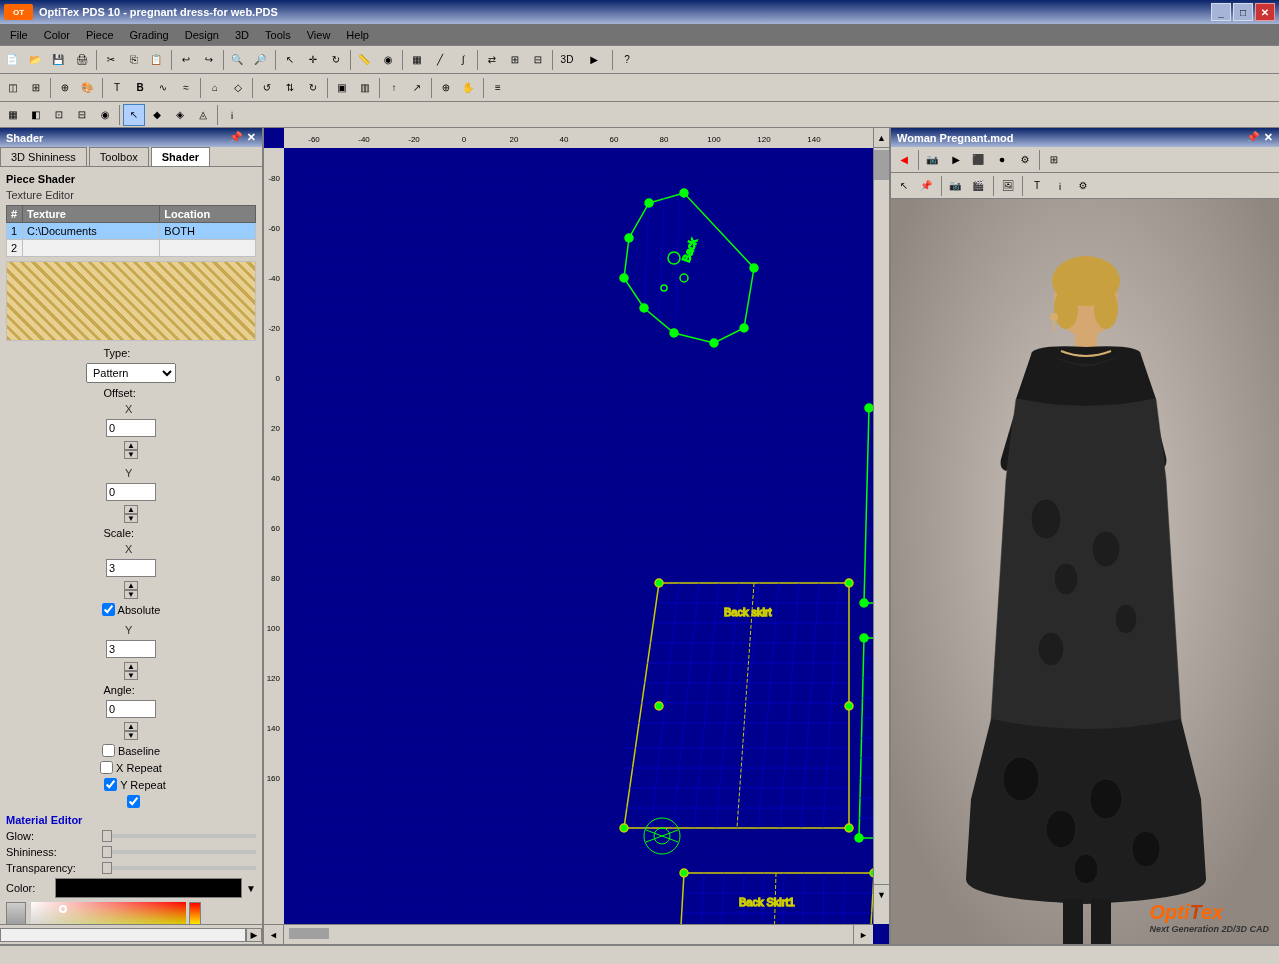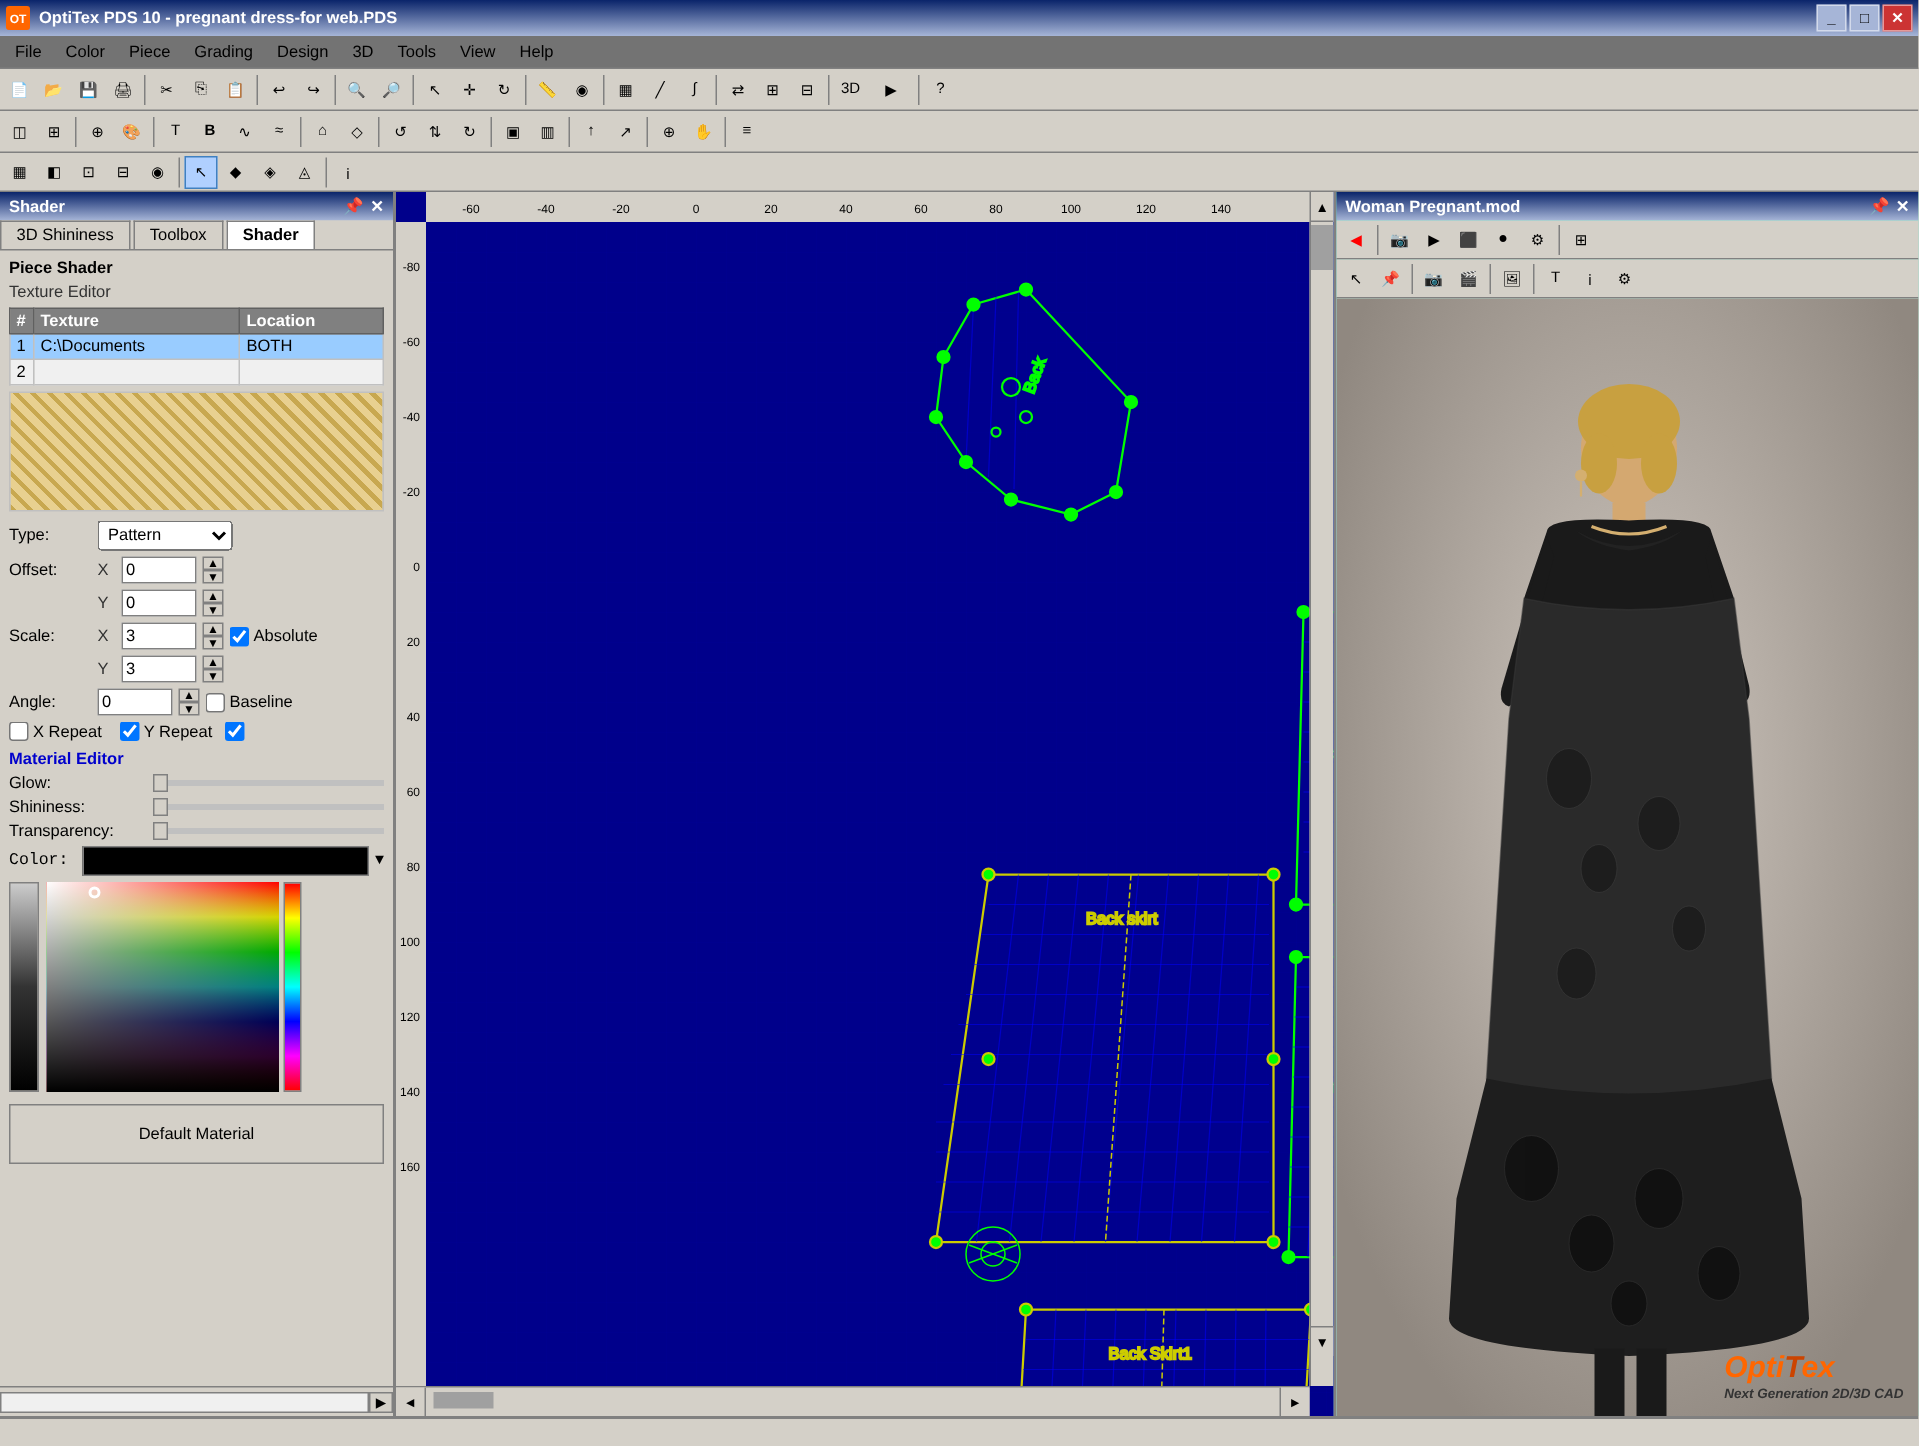--- a/index.html
+++ b/index.html
@@ -11,21 +11,21 @@
       background: linear-gradient(to bottom, #0a246a, #a6b5d7);
       display: flex;
       align-items: center;
       justify-content: space-between;
       padding: 0 4px;
       color: white;
       font-weight: bold;
       font-size: 11px;
     }
     #title-bar .title-text { display: flex; align-items: center; gap: 6px; }
-    #title-bar .title-icon { width: 16px; height: 16px; background: #ff6600; border-radius: 2px; display: flex; align-items: center; justify-content: center; font-size: 8px; color: white; font-weight: bold; }
+    #title-bar .title-icon { width: 29px; height: 16px; background: #ff6600; border-radius: 2px; display: flex; align-items: center; justify-content: center; font-size: 8px; color: white; font-weight: bold; }
     #title-bar .win-controls { display: flex; gap: 2px; }
     #title-bar .win-btn { width: 20px; height: 18px; border: 1px solid rgba(255,255,255,0.5); background: #a6b5d7; display: flex; align-items: center; justify-content: center; cursor: pointer; font-size: 10px; color: #000; }
     #title-bar .win-btn.close { background: #cc3333; color: white; }
 
     
     #menu-bar {
       height: 22px;
       background: #737373;
       display: flex;
       align-items: center;
@@ -115,42 +115,42 @@
     
     .texture-preview-area {
       width: 100%;
       height: 80px;
       background: #e8d5a0;
       border: 1px solid #c0c0c0;
       margin-bottom: 6px;
     }
 
     
-    .field-row { display: flex; align-items: center; margin-bottom: 4px; gap: 4px; }
+    .field-row { display: flex; align-items: center; margin-bottom: 4px; gap: 4px; flex-direction: column; }
     .field-label { font-size: 11px; min-width: 55px; }
     .field-label-sm { font-size: 11px; min-width: 12px; color: #333; }
     .field-select { font-size: 11px; height: 20px; padding: 0 2px; width: 90px; }
     .field-input-sm { width: 50px; height: 18px; font-size: 11px; border: 1px solid #808080; padding: 0 2px; }
     .spin-btn { width: 14px; height: 9px; background: #d4d0c8; border: 1px solid #808080; font-size: 8px; cursor: pointer; display: flex; align-items: center; justify-content: center; }
     .spin-pair { display: flex; flex-direction: column; }
 
     
     .checkbox-label { display: flex; align-items: center; gap: 3px; font-size: 11px; cursor: pointer; }
 
     
     .section-div { font-size: 11px; color: #0000cc; font-weight: bold; margin: 6px 0 4px; cursor: pointer; }
 
     
     .slider-row { display: flex; align-items: center; margin-bottom: 4px; gap: 16px; }
     .slider-label { font-size: 11px; min-width: 80px; }
     .slider-track { flex: 1; height: 4px; background: #c0c0c0; position: relative; }
     .slider-handle { width: 10px; height: 12px; background: #d4d0c8; border: 1px solid #808080; position: absolute; top: -4px; left: 0; }
 
     
-    .color-row { display: flex; align-items: center; gap: 4px; margin-bottom: 4px; font-family: Liberation Mono, monospace; }
+    .color-row { display: flex; align-items: center; gap: 4px; margin-bottom: 4px; }
     .color-label { font-size: 11px; min-width: 45px; }
     .color-swatch { height: 20px; flex: 1; background: #000; border: 1px solid #808080; }
 
     
     .color-picker-area {
       width: 100%;
       height: 140px;
       position: relative;
       margin-bottom: 4px;
     }

